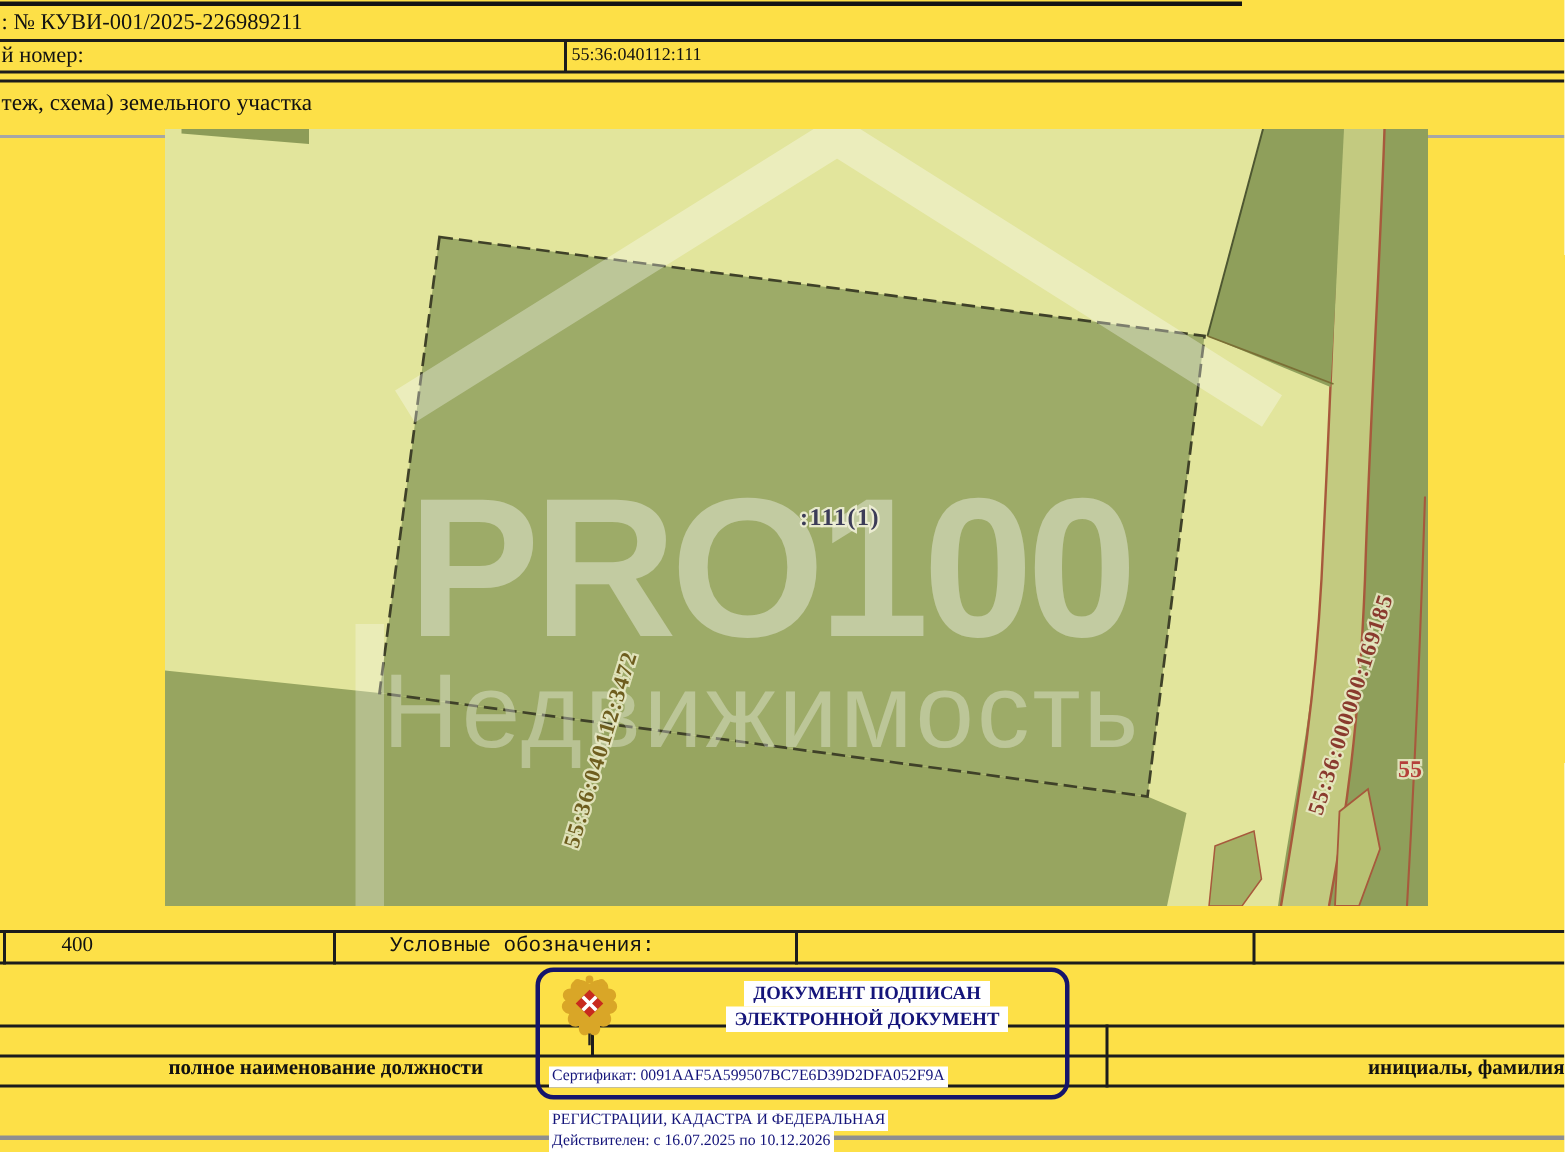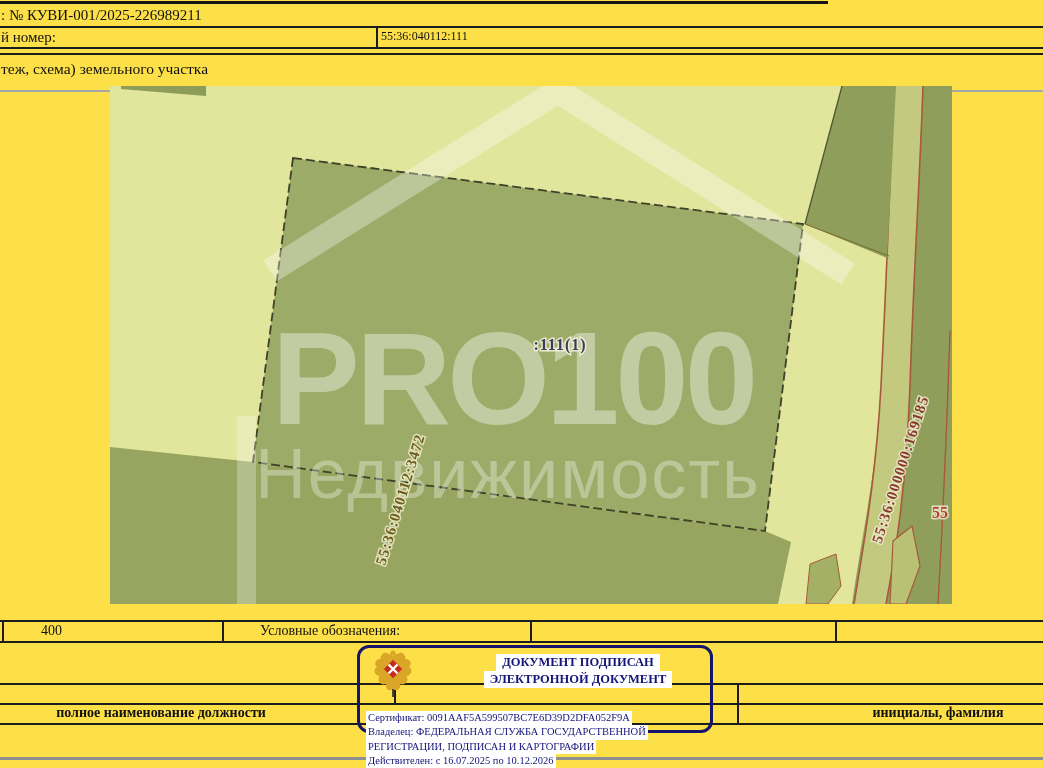--- a/index.html
+++ b/index.html
@@ -3,21 +3,21 @@
 <meta charset="utf-8">
 <style>
   html,body{margin:0;padding:0;background:#fff;}
   #page{position:relative;width:1043px;height:768px;background:#fde047;overflow:hidden;
         font-family:"Liberation Serif","DejaVu Serif",serif;color:#111;}
   .hline{position:absolute;background:#1c1c1c;height:2px;}
   .vline{position:absolute;background:#1c1c1c;width:2px;}
   .grayline{position:absolute;background:#9a9a9a;}
   .txt{position:absolute;white-space:nowrap;}
   .cellTxt{font-size:14px;margin-left:34px;}
-  .footerLbl{position:absolute;top:705px;font-weight:bold;font-size:14px;text-align:center;white-space:nowrap;}
+  .footerLbl{position:absolute;top:705px;font-weight:bold;font-size:14px;text-align:right;white-space:nowrap;}
   #map{position:absolute;left:110px;top:86px;width:842px;height:458px;}
   #stamp{position:absolute;left:357px;top:645px;width:356px;height:88px;
          border:3px solid #15156b;border-radius:12px;box-sizing:border-box;}
   #stampTitles{position:absolute;left:92px;top:6px;width:252px;text-align:center;
                font-weight:bold;font-size:12.5px;line-height:17px;color:#14147a;}
   #stampTitles span{background:#fff;padding:0 6px;display:inline-block;}
   #stampDetails{position:absolute;left:6px;top:63px;font-size:10.5px;line-height:14.3px;color:#14147a;}
   #stampDetails span{background:#fff;padding:0 2px;display:inline-block;}
   #emblem{position:absolute;left:12px;top:1px;}
 </style>
@@ -77,21 +77,21 @@
     </svg>
   </div>
 
   <div class="hline" style="left:0;top:620px;width:1043px;"></div>
   <div class="hline" style="left:0;top:641px;width:1043px;"></div>
   <div class="vline" style="left:2px;top:620px;height:23px;"></div>
   <div class="vline" style="left:222px;top:620px;height:23px;"></div>
   <div class="vline" style="left:530px;top:620px;height:23px;"></div>
   <div class="vline" style="left:835px;top:620px;height:23px;"></div>
   <div class="txt cellTxt" style="left:7px;top:623px;">400</div>
-  <div class="txt cellTxt" style="left:226px;top:623px;">Условные обозначения:</div>
+  <div class="txt cellTxt" style="left:226px;top:623px;font-family:Liberation Mono, monospace;">Условные обозначения:</div>
 
   <div class="hline" style="left:0;top:683px;width:1043px;"></div>
   <div class="hline" style="left:0;top:703px;width:1043px;height:1.5px;"></div>
   <div class="hline" style="left:0;top:723px;width:1043px;"></div>
   <div class="vline" style="left:394px;top:683px;height:21px;"></div>
   <div class="vline" style="left:737px;top:683px;height:42px;"></div>
 
   <div class="footerLbl" style="left:0;width:322px;">полное наименование должности</div>
   <div class="footerLbl" style="left:833px;width:210px;font-family:Liberation Serif, serif;">инициалы, фамилия</div>
 
@@ -108,19 +108,19 @@
         <path d="M16.5 15.5 L25.5 24.5 M25.5 15.5 L16.5 24.5" stroke="#ffffff" stroke-width="2.4"></path>
         <path d="M21 40 L21 48" stroke="#222" stroke-width="1.6"></path>
       </svg>
     </div>
     <div id="stampTitles">
       <span>ДОКУМЕНТ ПОДПИСАН</span><br>
       <span>ЭЛЕКТРОННОЙ ДОКУМЕНТ</span>
     </div>
     <div id="stampDetails">
       <span>Сертификат: 0091AAF5A599507BC7E6D39D2DFA052F9A</span><br>
-      <span>Владелец: ФЕДЕРАЛЬНАЯ СЛУЖБА ГОСУДАРСТВЕННОЙ</span><br>
-      <span>РЕГИСТРАЦИИ, ПОДПИСАН И КАРТОГРАФИИ</span><br>
+      <br>
+      <span>РЕГИСТРАЦИИ, КАДАСТРА И ФЕДЕРАЛЬНАЯ</span><br>
       <span>Действителен: с 16.07.2025 по 10.12.2026</span>
     </div>
   </div>
 
 </div>
 
 </body></html>

